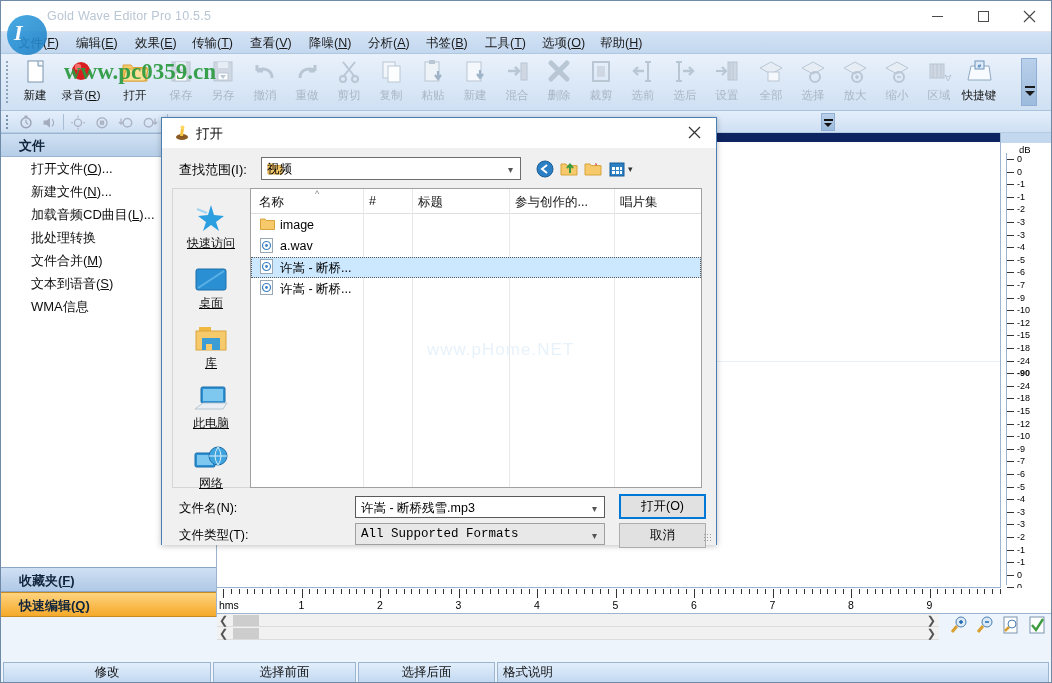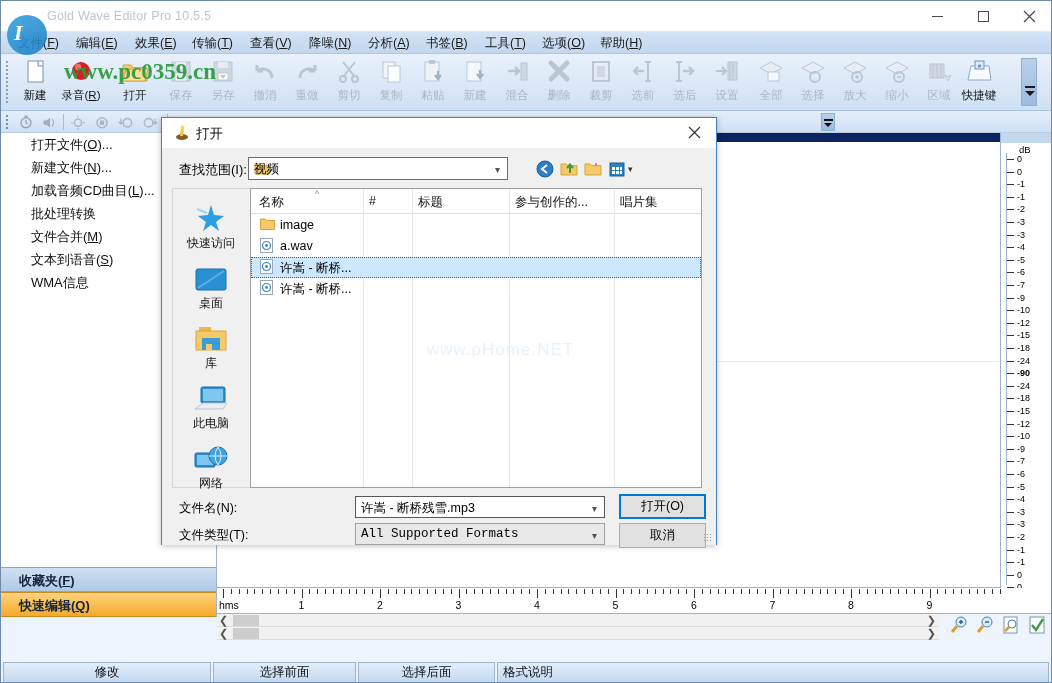--- a/index.html
+++ b/index.html
@@ -136,31 +136,31 @@
          background:#f0f0f0; border:1px solid #4a7fb5; z-index:70;
          box-shadow:0 1px 6px rgba(0,0,0,.25);}
   .dlg-title { position:absolute; left:0; top:0; width:554px; height:30px; background:#ffffff;}
   .dlg-title .tx { position:absolute; left:34px; top:7px; font-size:13.5px; color:#0a0a0a;}
   .dlg-title .ico { position:absolute; left:12px; top:7px; }
   .dlg-close { position:absolute; right:0px; top:0px; width:44px; height:29px;
                display:flex;align-items:center;justify-content:center; font-size:15px; color:#333;}
   .dlg-body { position:absolute; left:0; top:30px; width:554px; height:397px; background:#f0f0f0;}
 
   .lookin-lbl { position:absolute; left:17px; top:13px; font-size:13px;}
-  .lookin-box { position:absolute; left:86px; top:9px; width:260px; height:23px;
+  .lookin-box { position:absolute; left:99px; top:9px; width:260px; height:23px;
                 background:#fff; border:1px solid #6d6d6d;}
   .lookin-box .fi { position:absolute; left:5px; top:4px;}
   .lookin-box .tx { position:absolute; left:26px; top:4px; font-size:12.5px;}
   .lookin-box .cv { position:absolute; right:7px; top:7px; font-size:10px; color:#555;}
   .navicons { position:absolute; left:371px; top:10px; }
   .navicon { position:absolute; top:0; width:24px; height:22px; display:flex;align-items:center;justify-content:center;}
 
   .places { position:absolute; left:10px; top:40px; width:78px; height:300px;
             background:#f0f0f0; border:1px solid #d6d6d6; border-right:none;}
-  .place { position:absolute; left:0; width:76px; height:60px; text-align:center; }
+  .place { position:absolute; left:0; width:76px; height:60px; text-align:center;text-decoration:underline; }
   .place .pi { height:40px; display:flex;align-items:flex-end;justify-content:center; }
   .place .pl { font-size:12px; color:#111; margin-top:2px;}
 
   .filelist { position:absolute; left:88px; top:40px; width:452px; height:300px;
               background:#fff; border:1px solid #a0a0a0;}
   .fl-head { position:absolute; left:0; top:0; width:450px; height:25px; background:#fff;
              border-bottom:1px solid #e0e0e0;}
   .fl-col { position:absolute; top:5px; font-size:12.5px; color:#111; white-space:nowrap;
             overflow:hidden;}
   .fl-colsep { position:absolute; top:0; width:1px; height:298px; background:#e8e8e8;}
@@ -516,20 +516,21 @@
           <circle cx="11" cy="15" r="5" fill="none" stroke="#aab6c2" stroke-width="2"></circle>
           <circle cx="20" cy="15" r="5" fill="none" stroke="#aab6c2" stroke-width="2"></circle>
         </svg>
       </div>
       <div class="t2sep" style="left:62px"></div>
       <div class="t2sep" style="left:166px"></div>
     </div>
 
   <div class="sidepanel">
     <div id="sp-sections">
+        <div class="sp-head">文件</div>
         <div class="sp-item">打开文件(<u>O</u>)...</div>
         <div class="sp-item">新建文件(<u>N</u>)...</div>
         <div class="sp-item">加载音频CD曲目(<u>L</u>)...</div>
         <div class="sp-item">批处理转换</div>
         <div class="sp-item">文件合并(<u>M</u>)</div>
         <div class="sp-item">文本到语音(<u>S</u>)</div>
         <div class="sp-item">WMA信息</div>
       </div>
     <div class="sp-bottom" id="sp-bottom">
         <div class="sp-bar ">收藏夹(<u>F</u>)</div>

